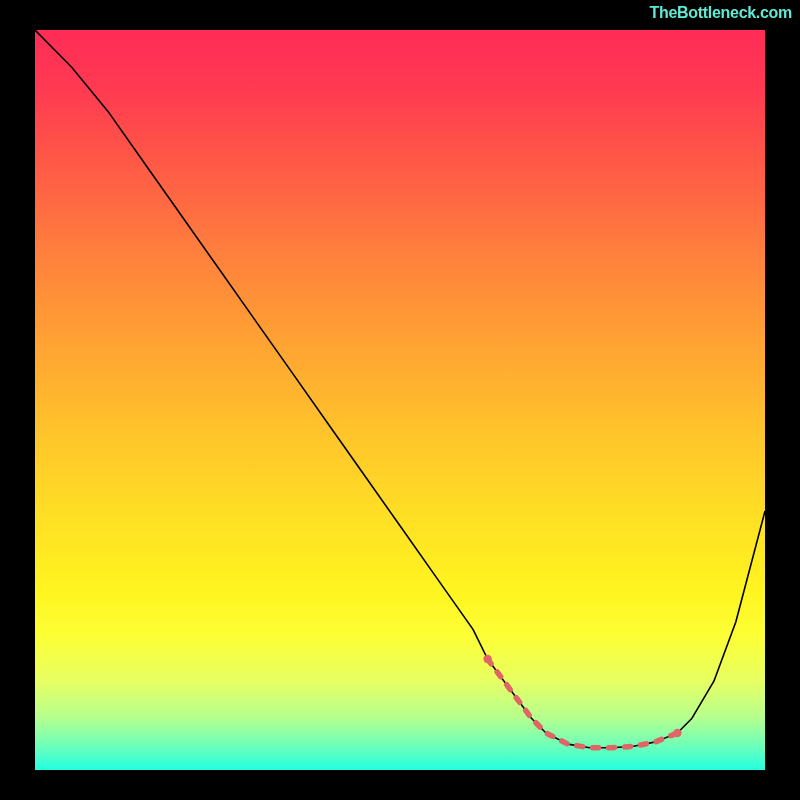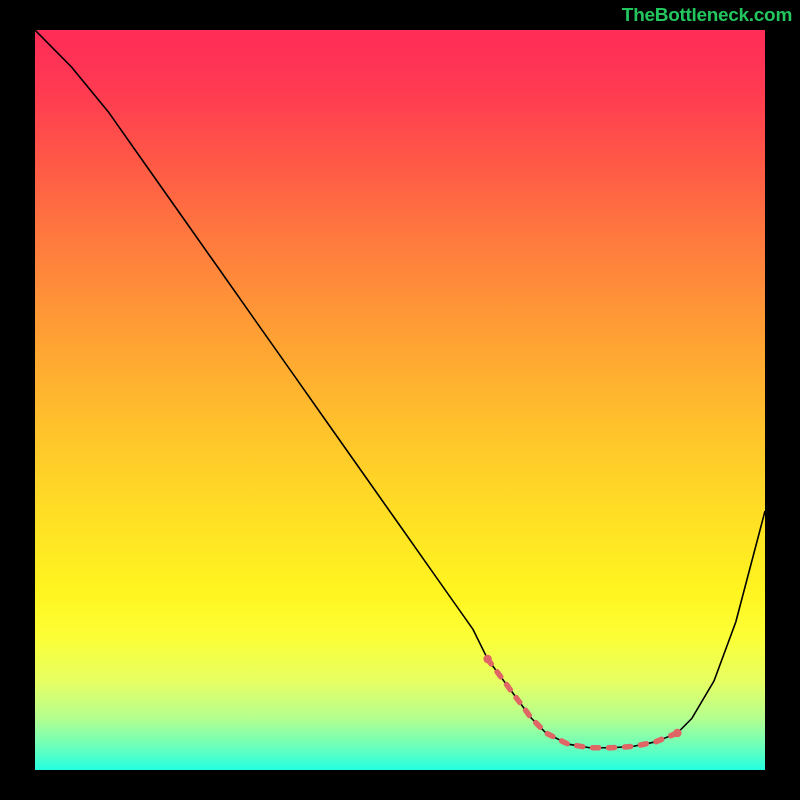--- a/index.html
+++ b/index.html
@@ -8,23 +8,23 @@
     width: 800px;
     height: 800px;
     position: relative;
     background: #000;
   }
   .watermark {
     position: absolute;
     top: 4px;
     right: 8px;
     font-family: Arial, Helvetica, sans-serif;
-    font-size: 19px;
+    font-size: 16px;
     font-weight: bold;
-    color: #22c55e;
+    color: #5eead4;
     z-index: 10;
     letter-spacing: -0.3px;
   }
   .plot-area {
     position: absolute;
     left: 35px;
     top: 30px;
     width: 730px;
     height: 740px;
   }

